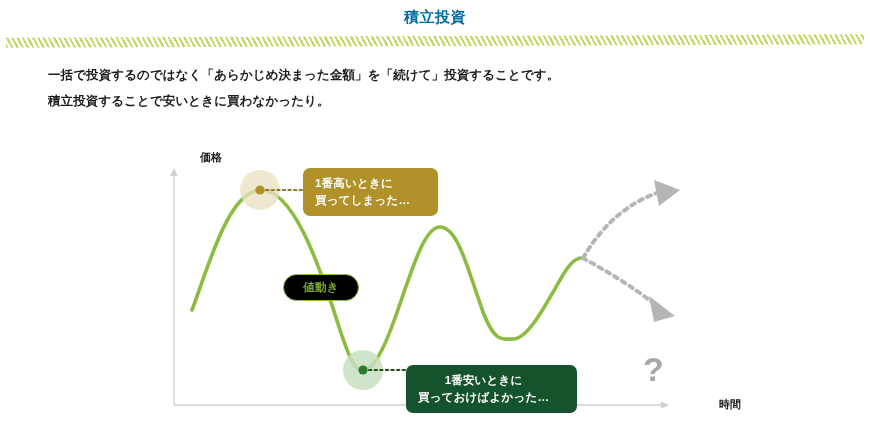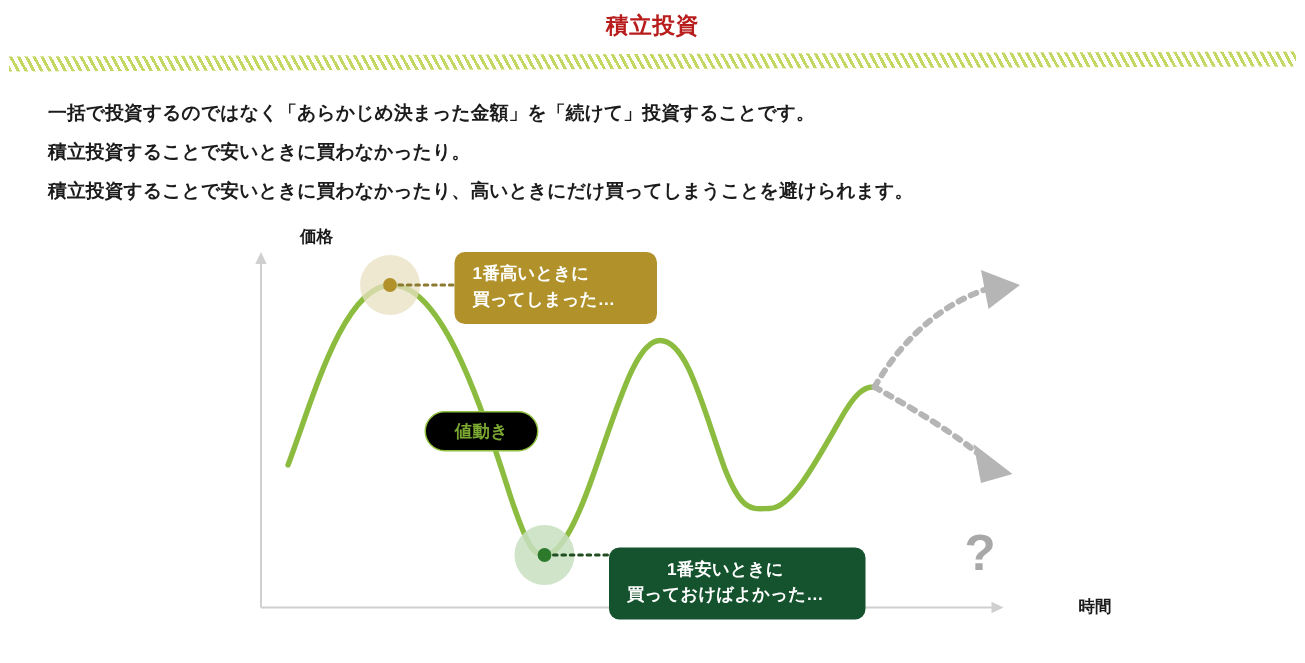--- a/index.html
+++ b/index.html
@@ -23,21 +23,21 @@
   
   #page-title {
     position: absolute;
     top: 8px;
     left: 0;
     width: 870px;
     text-align: center;
     font-size: 15px;
     font-weight: bold;
     letter-spacing: 0.5px;
-    color: #b91c1c;
+    color: #0369a1;
   }
   #stripe-band {
     position: absolute;
     top: 36px;
     left: 6px;
     width: 858px;
     height: 10px;
     background-image: repeating-linear-gradient(
         62deg,
         #c3d862 0px,
@@ -48,21 +48,21 @@
   }
 
   
   #body-copy {
     position: absolute;
     top: 66px;
     left: 32px;
     width: 760px;
   }
   #body-copy p {
-    margin: 0 0 8px 0;
+    margin: 0 0 8px 16px;
     font-size: 12.5px;
     line-height: 1.45;
     font-weight: 600;
     color: #1c1c1c;
     letter-spacing: 0.1px;
   }
 
   
   #chart {
     position: absolute;
@@ -149,21 +149,20 @@
 <body>
 
 <div id="page">
 
   <div id="page-title">積立投資</div>
   <div id="stripe-band"></div>
 
   <div id="body-copy">
     <p>一括で投資するのではなく「あらかじめ決まった金額」を「続けて」投資することです。</p>
     <p>積立投資することで安いときに買わなかったり。</p>
-    <p>積立投資することで安いときに買わなかったり、高いときにだけ買ってしまうことを避けられます。</p>
   </div>
 
   <div id="chart">
 
     <svg id="chart-svg" width="870" height="302" viewBox="0 0 870 302">
 
       <line x1="174" y1="33" x2="174" y2="265" stroke="#cfcfcf" stroke-width="1.3"></line>
       <polygon points="174,28 170.2,36 177.8,36" fill="#cfcfcf"></polygon>
 
       <line x1="174" y1="265" x2="662" y2="265" stroke="#cfcfcf" stroke-width="1.3"></line>

